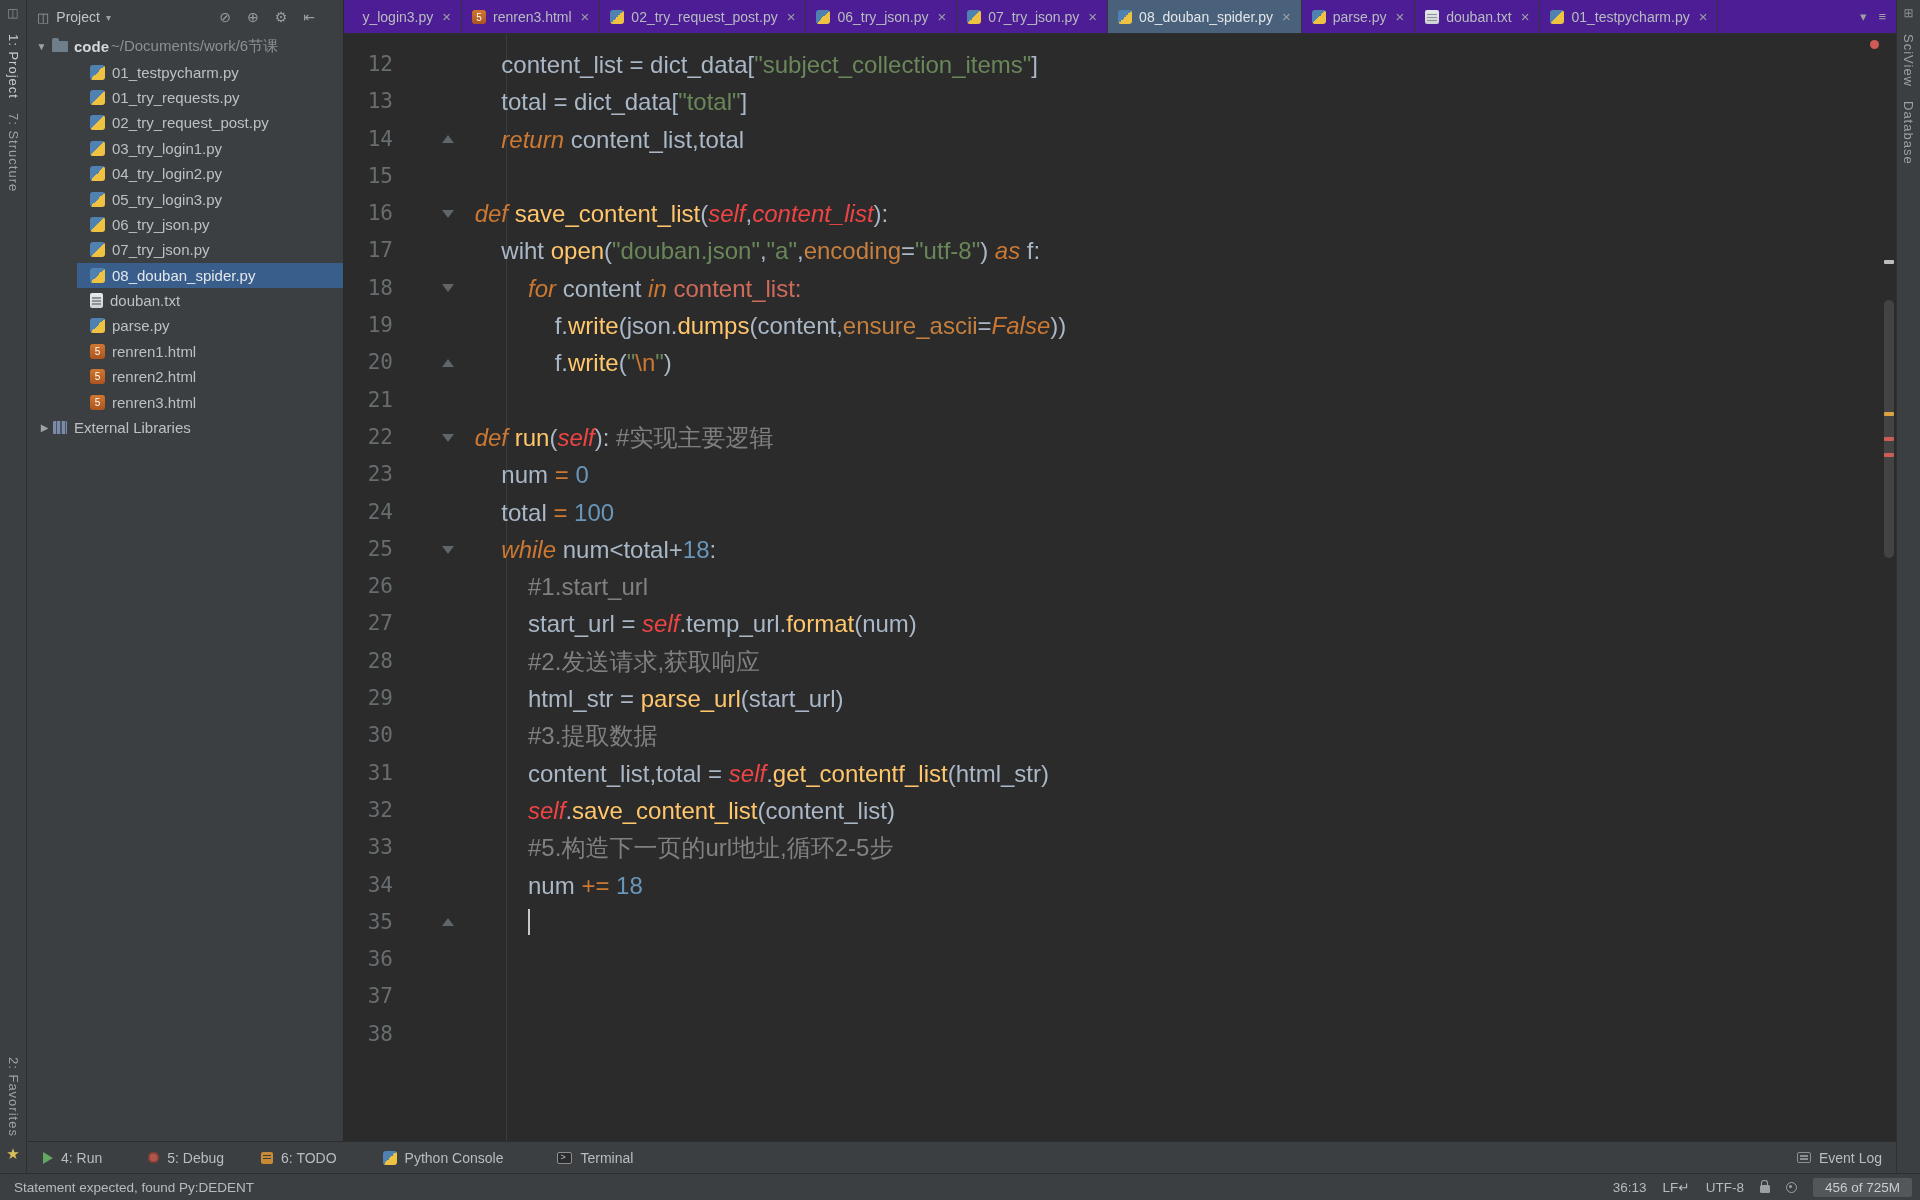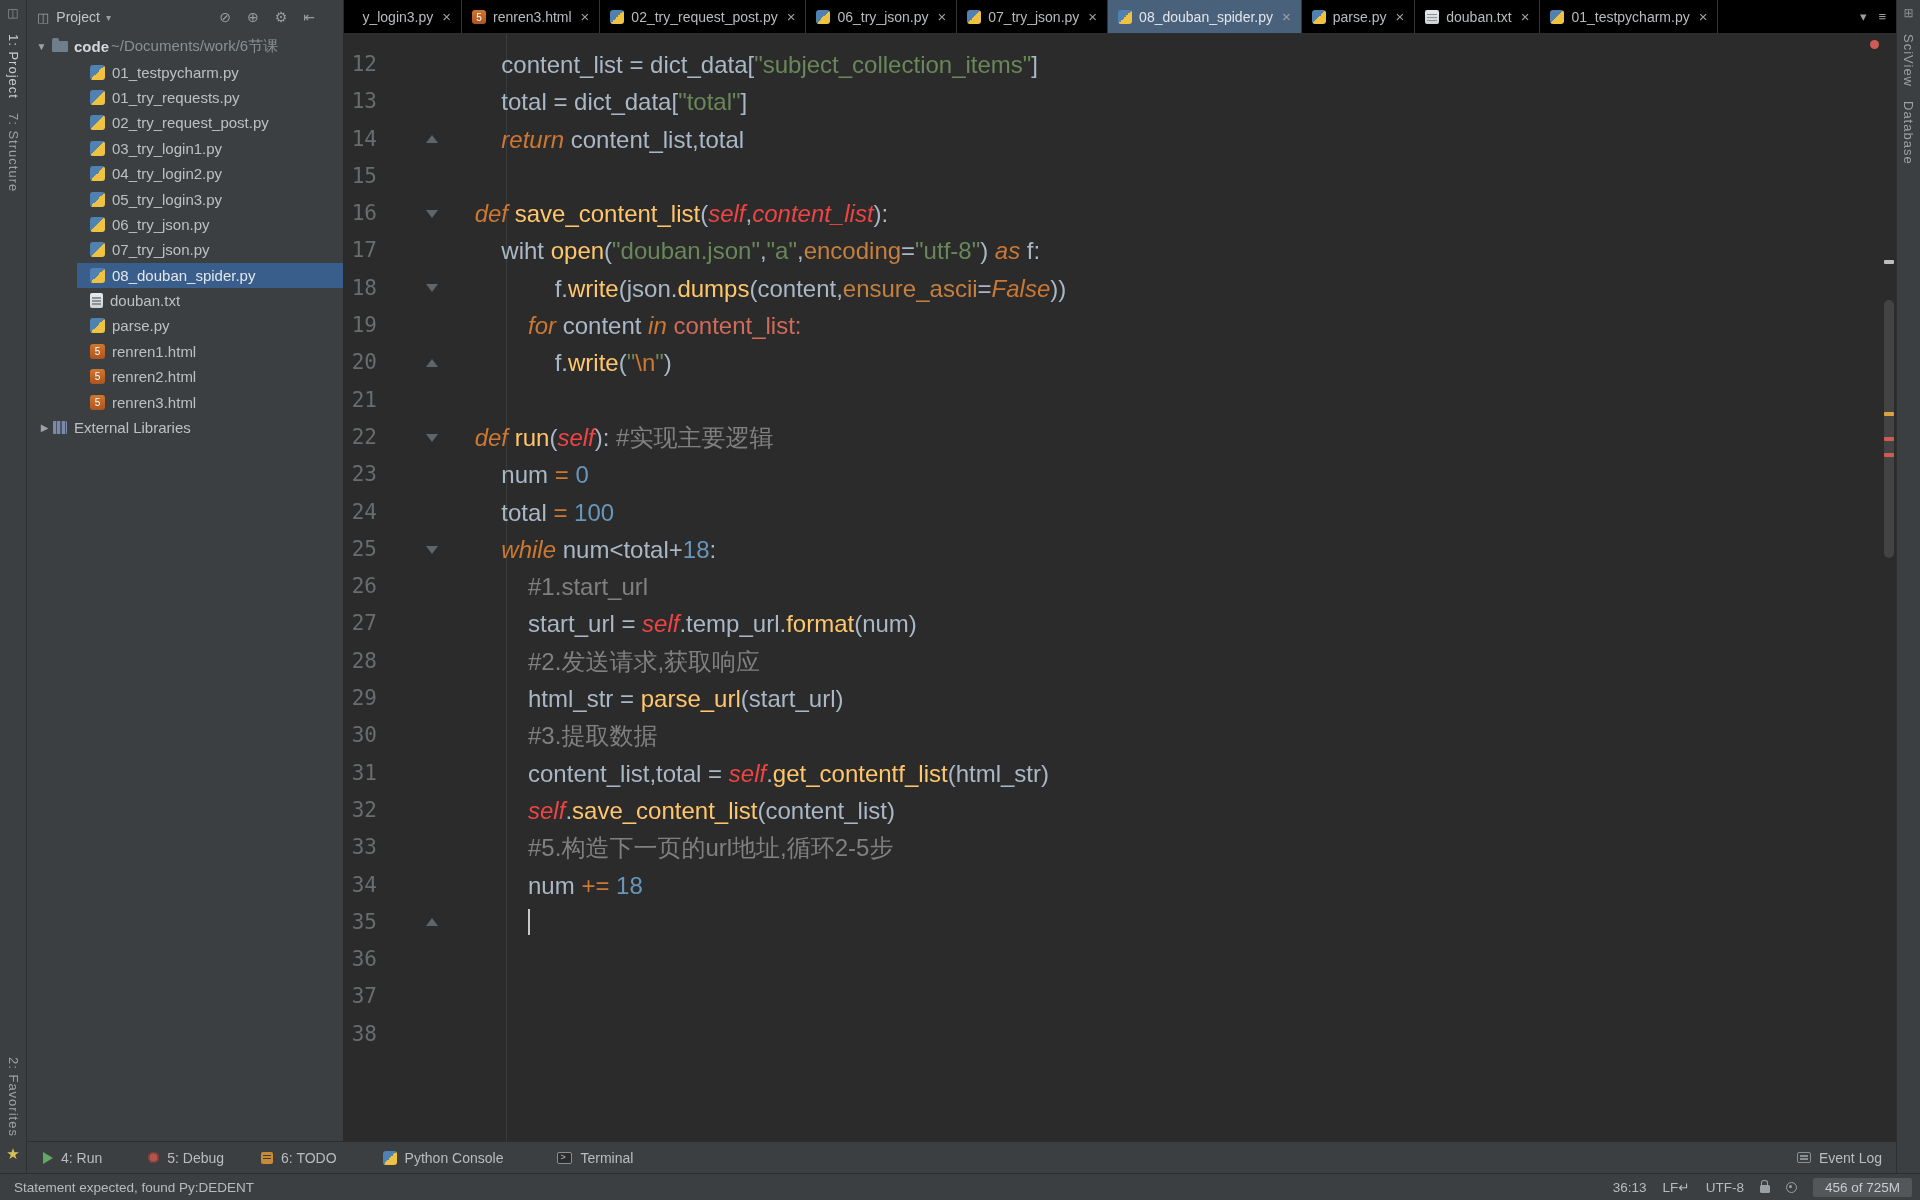--- a/index.html
+++ b/index.html
@@ -42,32 +42,32 @@
   .icon-python{background:linear-gradient(135deg,#4f81b1 0 50%,#efc341 50% 100%)}
   .icon-html{background:linear-gradient(180deg,#d0772f,#ad541f);color:#fff}
   .icon-html::after{content:"5";position:absolute;left:0;right:0;top:0;bottom:0;font-size:10px;line-height:15px;text-align:center}
   .icon-text{background:linear-gradient(#e8eaec,#cdd2d5);border-radius:2px;width:13px}
   .icon-text::after{content:"";position:absolute;left:2px;right:2px;top:4px;height:1.5px;background:#8b9298;box-shadow:0 3px 0 #8b9298,0 6px 0 #8b9298}
   .icon-folder{width:16px;height:11px;background:#6e7f8b;border-radius:1px;position:relative;margin-left:2px}
   .icon-folder::before{content:"";position:absolute;top:-3px;left:0;width:7px;height:3px;background:#6e7f8b;border-radius:2px 2px 0 0}
   .icon-lib{width:14px;height:13px;background:repeating-linear-gradient(90deg,#7b8aa8 0 3px,#4a5562 3px 4.5px);border-radius:1px}
 
   
-  .tab-bar{position:absolute;left:344px;top:0;height:34px;right:24px;background:#000000;display:flex;align-items:stretch;border-bottom:1px solid #2c2e2f;z-index:3}
+  .tab-bar{position:absolute;left:344px;top:0;height:34px;right:24px;background:#4c1d95;display:flex;align-items:stretch;border-bottom:1px solid #2c2e2f;z-index:3}
   .tab{display:flex;align-items:center;gap:7px;padding:0 10px;font-size:14px;color:#b8bcbf;border-right:1px solid #333638;cursor:pointer;white-space:nowrap}
   .tab.active{background:#4a617c;color:#e2e6e9}
   .tab.partial{width:118px;overflow:hidden;justify-content:flex-end}
   .tab-close{color:#9da2a6;font-size:15px;margin-left:2px}
   .tab-bar-right{margin-left:auto;display:flex;align-items:center;gap:12px;padding-right:10px;color:#9b9fa2}
   .tab-bar-right span{cursor:pointer;font-size:13px}
 
   
   .editor{position:absolute;left:344px;top:34px;right:24px;bottom:59px;background:#2b2b2b;overflow:hidden;z-index:2}
   .indent-guide{position:absolute;left:162px;top:0;bottom:0;width:1px;background:#3a3d3f}
-  .gutter{position:absolute;left:0;top:12px;width:104px}
+  .gutter{position:absolute;left:16px;top:12px;width:104px}
   .gutter-line{height:37.3px;line-height:37.3px;position:relative;color:#686d70;
                font-family:"DejaVu Sans Mono",monospace;font-size:21px}
   .lnum{position:absolute;right:71px}
   .fold{position:absolute;left:82px;top:50%;transform:translateY(-50%);width:0;height:0;cursor:pointer}
   .fold-down{border-left:6.5px solid transparent;border-right:6.5px solid transparent;border-top:8px solid #5f6568}
   .fold-up{border-left:6.5px solid transparent;border-right:6.5px solid transparent;border-bottom:8px solid #5f6568}
   .code{position:absolute;left:104px;top:12px;right:14px;cursor:text}
   .code-line{height:37.3px;line-height:37.3px;white-space:pre;
              font-family:Liberation Sans, sans-serif;font-size:24px;color:#a9b7c6}
   .tk-t{color:#a9b7c6}
@@ -362,22 +362,22 @@
           <span class="lnum">38</span>
         </div>
       </div>
     <div class="code" id="editor-code">
         <div class="code-line"><span class="tk-t">        content_list = dict_data[</span><span class="tk-s">"subject_collection_items"</span><span class="tk-t">]</span></div>
         <div class="code-line"><span class="tk-t">        total = dict_data[</span><span class="tk-s">"total"</span><span class="tk-t">]</span></div>
         <div class="code-line"><span class="tk-t">        </span><span class="tk-k">return</span><span class="tk-t"> content_list,total</span></div>
         <div class="code-line"></div>
         <div class="code-line"><span class="tk-t">    </span><span class="tk-k">def</span><span class="tk-t"> </span><span class="tk-f">save_content_list</span><span class="tk-t">(</span><span class="tk-slf">self</span><span class="tk-t">,</span><span class="tk-slf">content_list</span><span class="tk-t">):</span></div>
         <div class="code-line"><span class="tk-t">        wiht </span><span class="tk-f">open</span><span class="tk-t">(</span><span class="tk-s">"douban.json"</span><span class="tk-t">,</span><span class="tk-s">"a"</span><span class="tk-t">,</span><span class="tk-kw">encoding</span><span class="tk-t">=</span><span class="tk-s">"utf-8"</span><span class="tk-t">) </span><span class="tk-k">as</span><span class="tk-t"> f:</span></div>
+        <div class="code-line"><span class="tk-t">            </span><span class="tk-k">for</span><span class="tk-t"> content </span><span class="tk-k">in</span><span class="tk-t"> </span><span class="tk-e">content_list:</span></div>
         <div class="code-line"><span class="tk-t">                f.</span><span class="tk-f">write</span><span class="tk-t">(json.</span><span class="tk-f">dumps</span><span class="tk-t">(content,</span><span class="tk-kw">ensure_ascii</span><span class="tk-t">=</span><span class="tk-k">False</span><span class="tk-t">))</span></div>
-        <div class="code-line"><span class="tk-t">            </span><span class="tk-k">for</span><span class="tk-t"> content </span><span class="tk-k">in</span><span class="tk-t"> </span><span class="tk-e">content_list:</span></div>
         <div class="code-line"><span class="tk-t">                f.</span><span class="tk-f">write</span><span class="tk-t">(</span><span class="tk-s">"</span><span class="tk-esc">\n</span><span class="tk-s">"</span><span class="tk-t">)</span></div>
         <div class="code-line"></div>
         <div class="code-line"><span class="tk-t">    </span><span class="tk-k">def</span><span class="tk-t"> </span><span class="tk-f">run</span><span class="tk-t">(</span><span class="tk-slf">self</span><span class="tk-t">): </span><span class="tk-c">#实现主要逻辑</span></div>
         <div class="code-line"><span class="tk-t">        num </span><span class="tk-o">=</span><span class="tk-t"> </span><span class="tk-n">0</span></div>
         <div class="code-line"><span class="tk-t">        total </span><span class="tk-o">=</span><span class="tk-t"> </span><span class="tk-n">100</span></div>
         <div class="code-line"><span class="tk-t">        </span><span class="tk-k">while</span><span class="tk-t"> num&lt;total+</span><span class="tk-n">18</span><span class="tk-t">:</span></div>
         <div class="code-line"><span class="tk-t">            </span><span class="tk-c">#1.start_url</span></div>
         <div class="code-line"><span class="tk-t">            start_url = </span><span class="tk-slf">self</span><span class="tk-t">.temp_url.</span><span class="tk-f">format</span><span class="tk-t">(num)</span></div>
         <div class="code-line"><span class="tk-t">            </span><span class="tk-c">#2.发送请求,获取响应</span></div>
         <div class="code-line"><span class="tk-t">            html_str = </span><span class="tk-f">parse_url</span><span class="tk-t">(start_url)</span></div>

